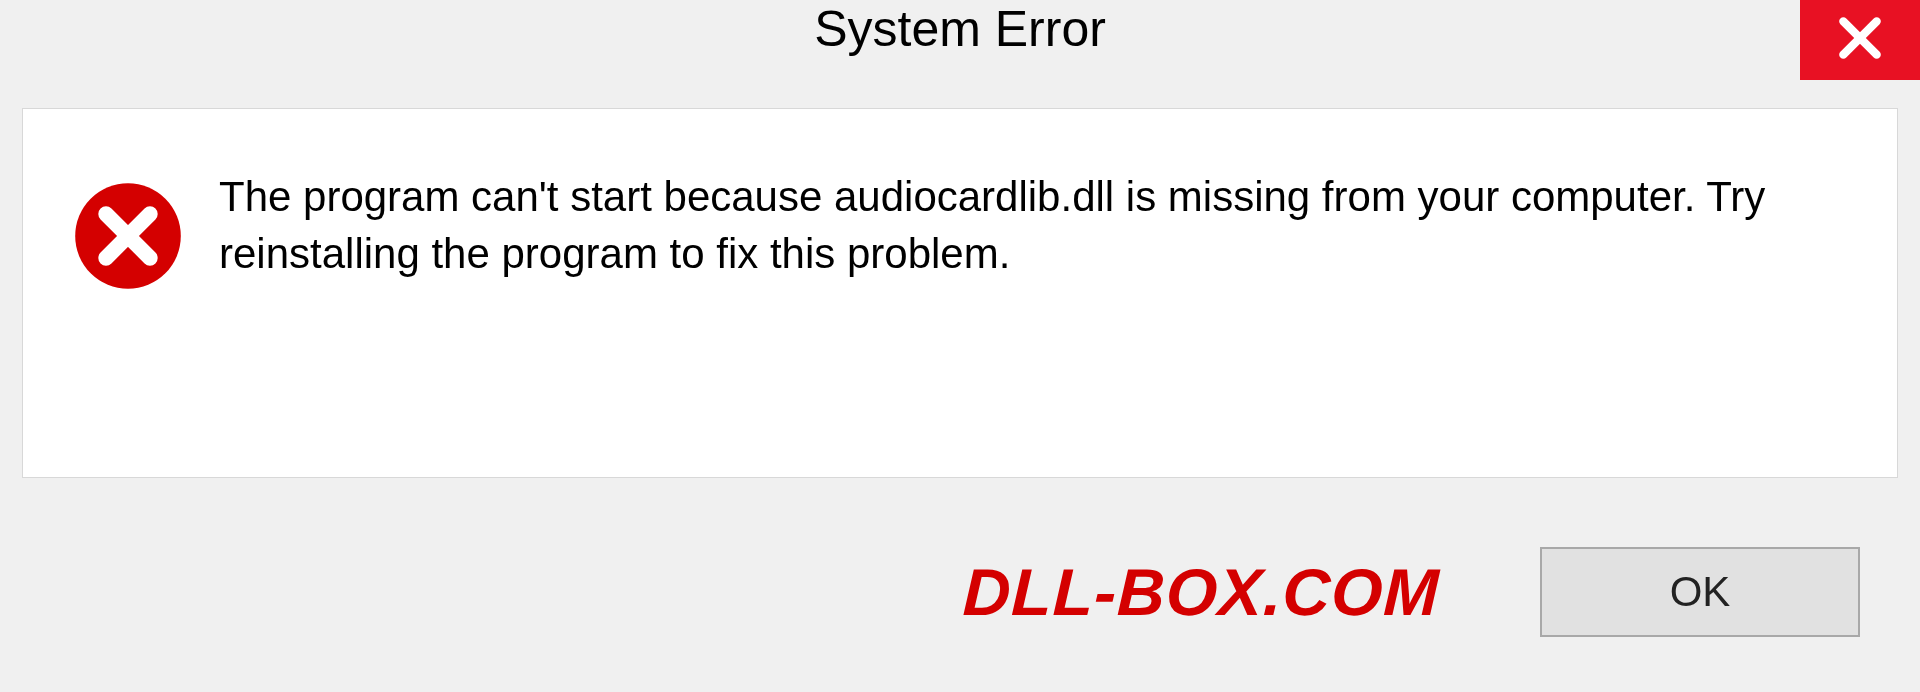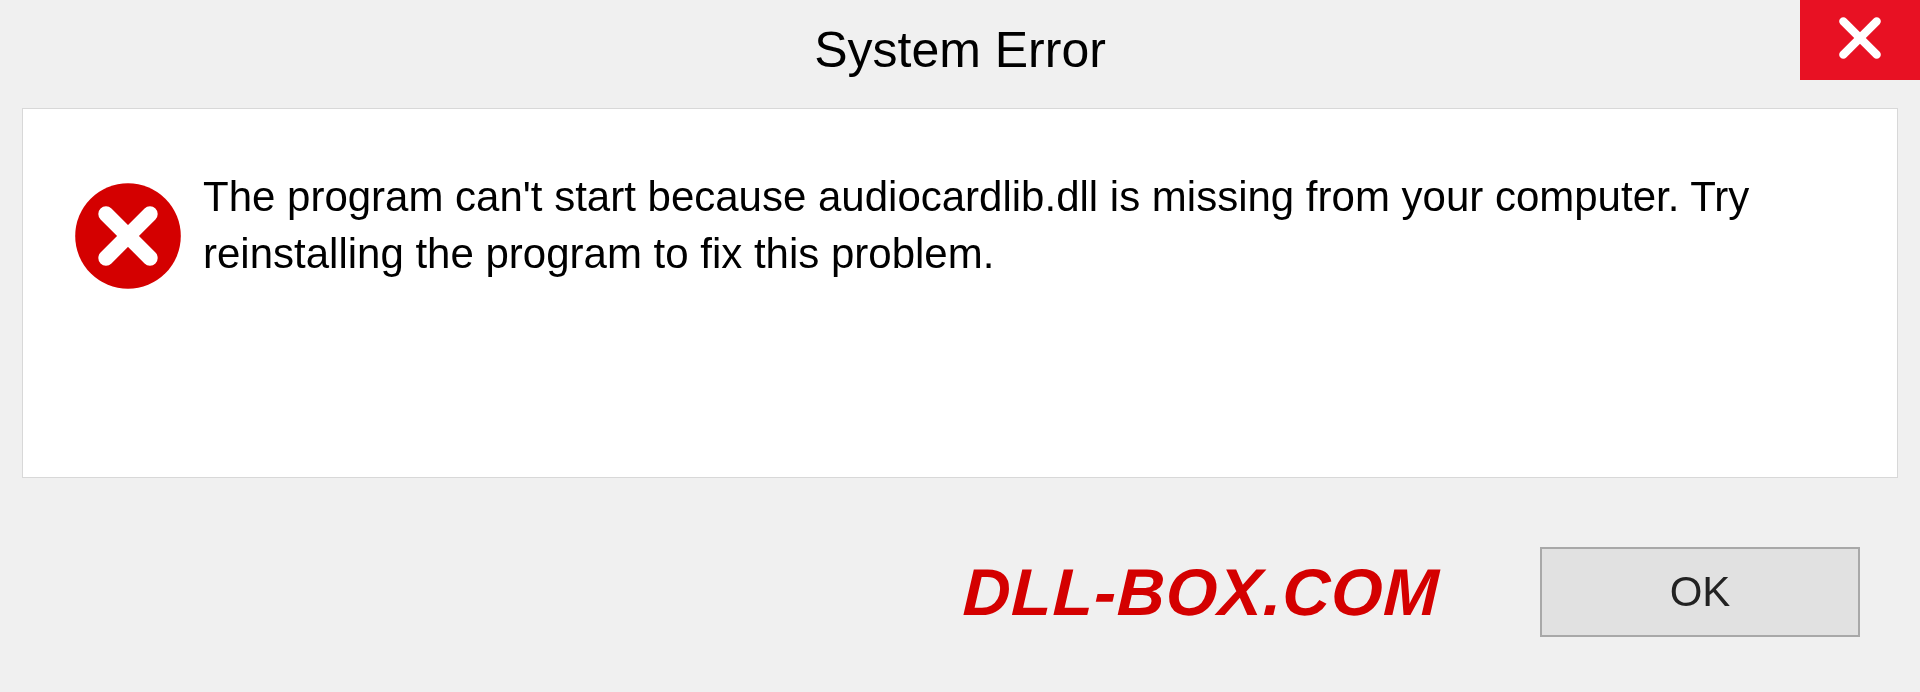--- a/index.html
+++ b/index.html
@@ -12,21 +12,21 @@
       background: #f0f0f0;
       width: 1920px;
       height: 692px;
       position: relative;
     }
     .titlebar {
       position: relative;
       height: 100px;
       background: #f0f0f0;
       display: flex;
-      align-items: center;
+      align-items: flex-start;
       justify-content: center;
     }
     .title-text {
       font-size: 50px;
       font-weight: 400;
       color: #000;
     }
     .close-button {
       position: absolute;
       top: 0;
@@ -44,21 +44,21 @@
       height: 50px;
     }
     .content-panel {
       margin: 8px 22px 0 22px;
       background: #ffffff;
       border: 1px solid #d8d8d8;
       height: 370px;
       padding: 60px 50px;
       display: flex;
       align-items: flex-start;
-      gap: 20px;
+      gap: 36px;
     }
     .error-icon {
       flex-shrink: 0;
       width: 110px;
       height: 110px;
       margin-top: 12px;
     }
     .error-icon svg {
       width: 100%;
       height: 100%;

